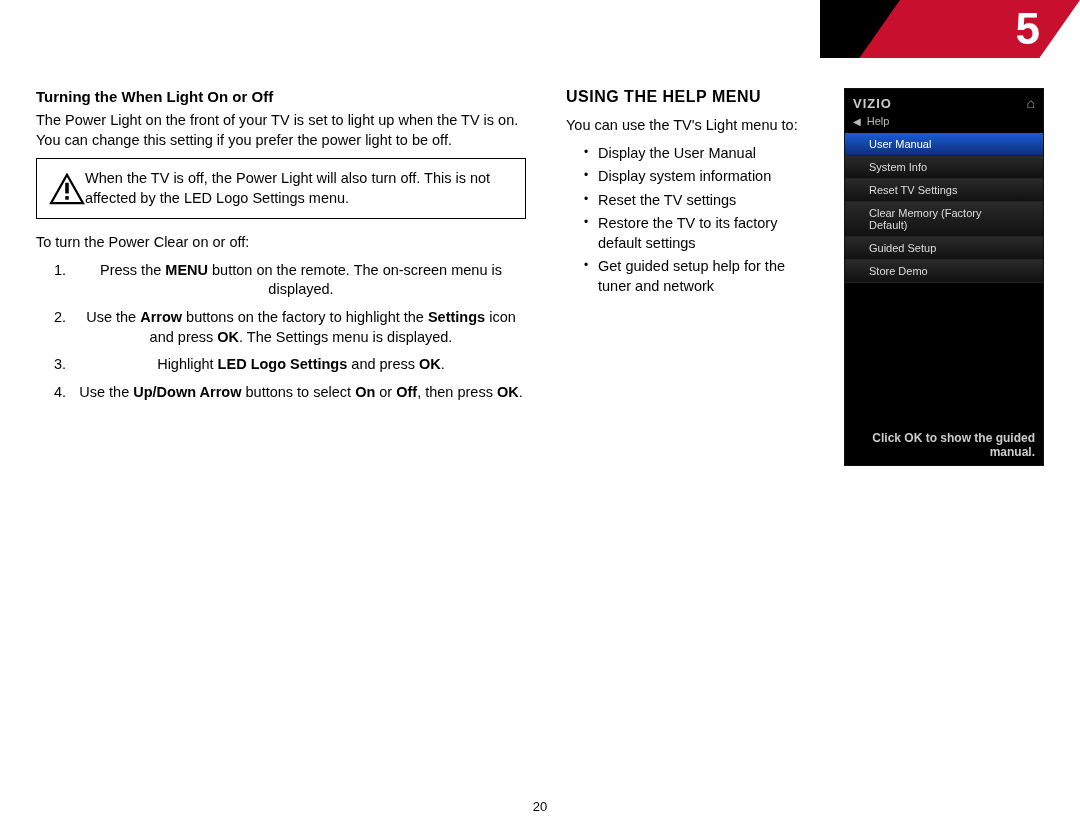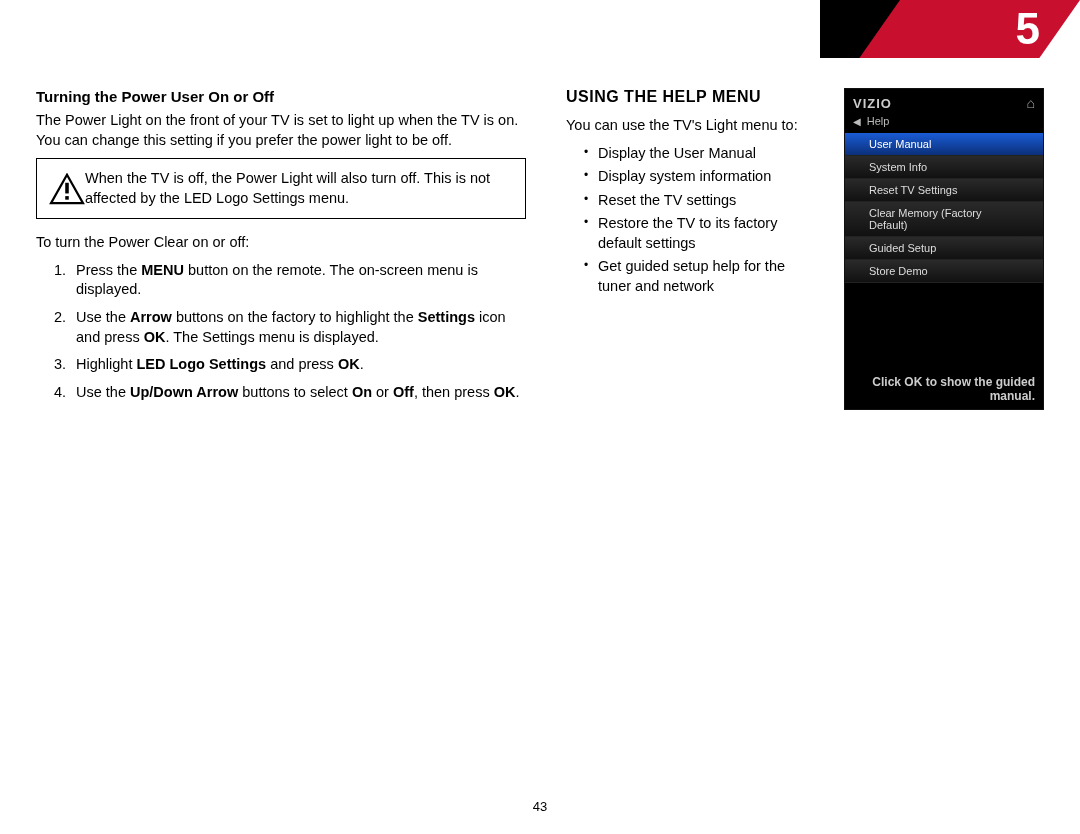--- a/index.html
+++ b/index.html
@@ -65,32 +65,32 @@
     border: 1px solid #000;
     display: flex;
     align-items: center;
     padding: 10px 12px;
     gap: 0;
     margin: 8px 0 14px 0;
   }
   .notice svg { flex: 0 0 36px; }
   .notice-text { font-size: 14.5px; line-height: 1.35; }
   ol { margin-left: 34px; font-size: 14.5px; line-height: 1.35; }
-  ol li { margin-bottom: 8px; padding-left: 6px; }
+  ol li { margin-bottom: 8px; padding-left: 6px; text-align: center; }
   ul.bullets { list-style: none; margin-left: 18px; }
   ul.bullets li { font-size: 14.5px; line-height: 1.35; position: relative; padding-left: 14px; margin-bottom: 4px; }
   ul.bullets li::before { content: "•"; position: absolute; left: 0; top: 0; font-size: 12px; }
   .b { font-weight: bold; }
   .tv-panel {
     flex: 0 0 200px;
     background: #000;
     border: 1px solid #111;
     color: #fff;
     font-size: 11px;
-    height: 322px;
+    height: 378px;
     position: relative;
   }
   .tv-header {
     display: flex;
     align-items: center;
     justify-content: space-between;
     padding: 6px 8px 4px 8px;
   }
   .tv-logo { font-family: Arial; font-weight: bold; letter-spacing: 1px; font-size: 13px; color: #ccc; }
   .tv-home { font-size: 14px; color: #aaa; }
@@ -137,21 +137,21 @@
 <body>
 
 <div class="chapter-tab">
   <div class="chapter-black"></div>
   <div class="chapter-red"></div>
   <div class="chapter-num">5</div>
 </div>
 
 <div class="page">
   <div class="col-left">
-    <h3 class="section">Turning the Power User On or Off</h3>
+    <h3 class="section">Turning the When Light On or Off</h3>
     <p>The Power Light on the front of your TV is set to light up when the TV is on. You can change this setting if you prefer the power light to be off.</p>
 
     <div class="notice">
       <svg viewBox="0 0 40 36" width="36" height="32">
         <polygon points="20,2 38,34 2,34" fill="none" stroke="#000" stroke-width="2.5"></polygon>
         <rect x="18" y="11" width="4" height="12" fill="#000"></rect>
         <rect x="18" y="26" width="4" height="4" fill="#000"></rect>
       </svg>
       <div class="notice-text">When the TV is off, the Power Light will also turn off. This is not affected by the LED Logo Settings menu.</div>
     </div>
@@ -192,13 +192,13 @@
       <div class="tv-item">System Info</div>
       <div class="tv-item">Reset TV Settings</div>
       <div class="tv-item">Clear Memory (Factory Default)</div>
       <div class="tv-item">Guided Setup</div>
       <div class="tv-item">Store Demo</div>
       <div class="tv-footer">Click OK to show the guided manual.</div>
     </div>
   </div>
 </div>
 
-<div class="page-num">43</div>
+<div class="page-num">20</div>
 
 </body></html>

